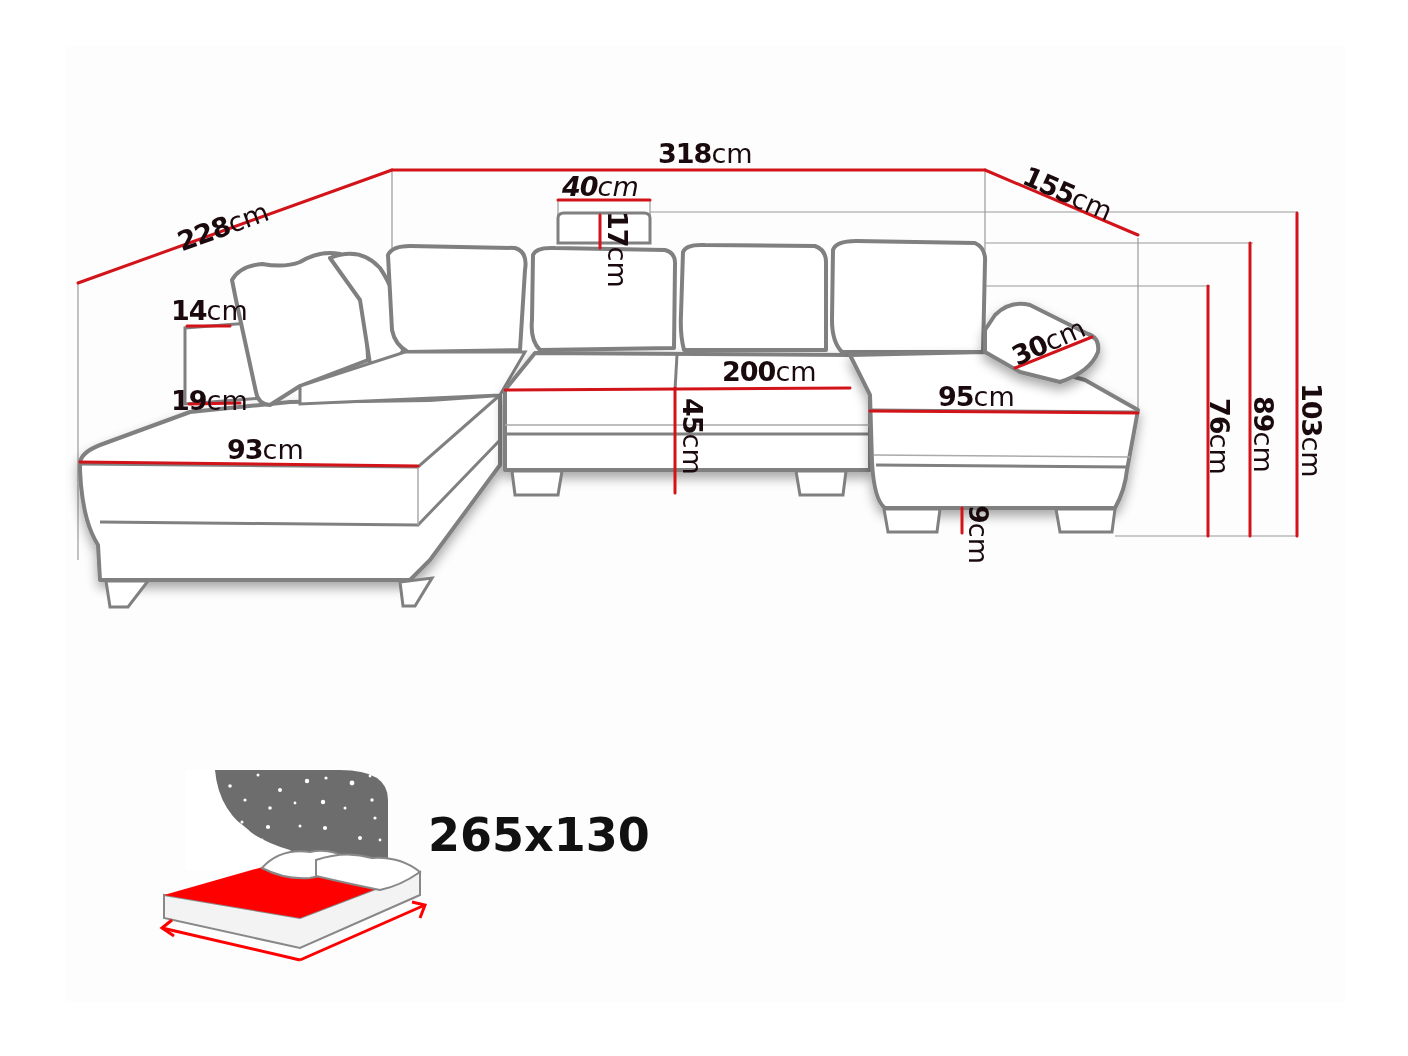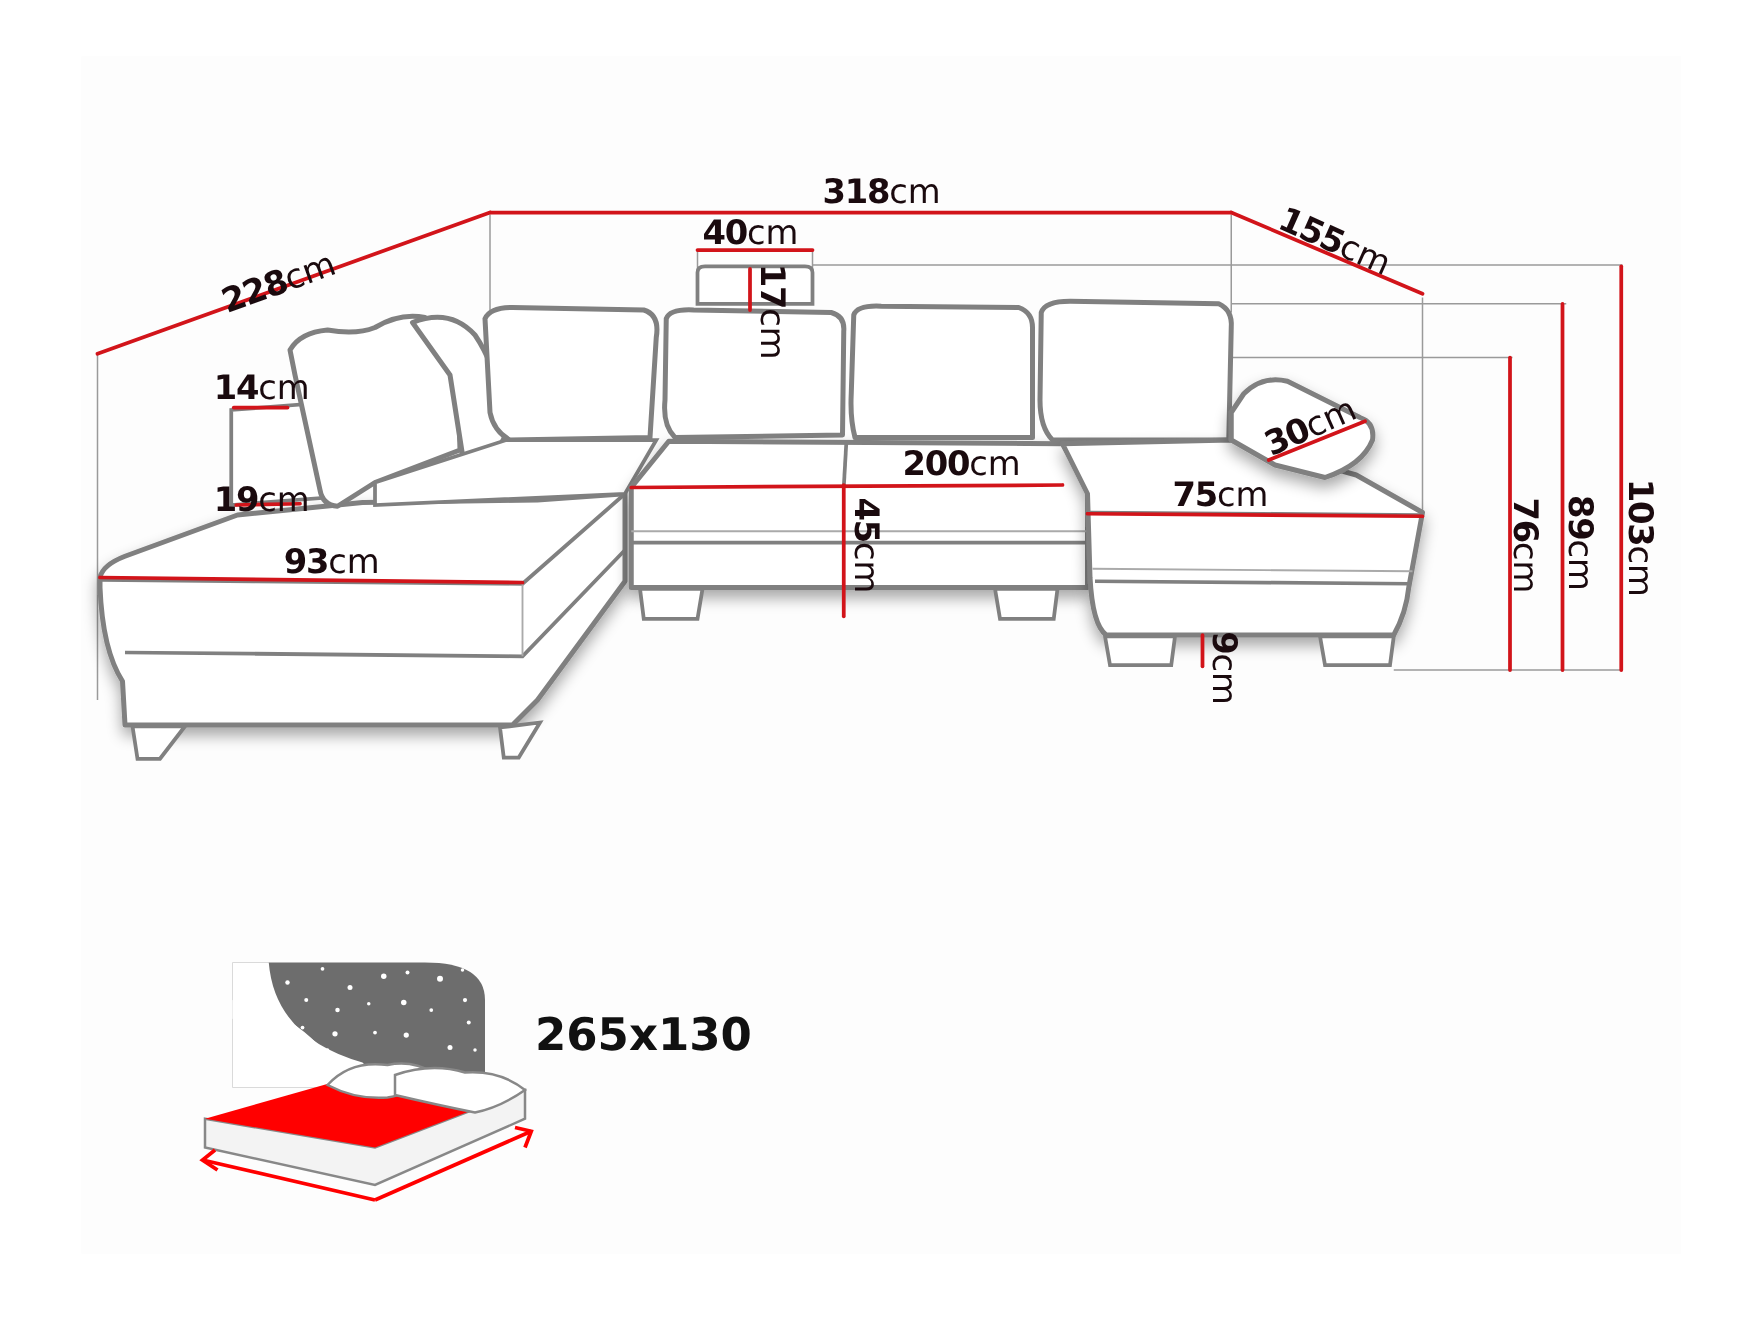--- a/index.html
+++ b/index.html
@@ -2,21 +2,21 @@
 <html><head>
 <meta charset="utf-8">
 <style>
   html, body { margin:0; padding:0; background:#ffffff; }
   body { width:1408px; height:1056px; position:relative; overflow:hidden; font-family:"DejaVu Sans", sans-serif; }
   .panel { position:absolute; left:65px; top:45px; width:1280px; height:958px; background:#fdfdfd; }
   svg.diagram { position:absolute; left:0; top:0; }
   .lbl { position:absolute; color:#1a0a0e; font-size:27px; line-height:1; white-space:nowrap; transform-origin:0 0; }
   .lbl b { font-weight:bold; letter-spacing:-1px; }
   .lbl span.u { font-weight:normal; }
-  .bed-size { position:absolute; left:428px; top:808px; font-family:"DejaVu Sans", sans-serif; font-weight:bold; font-size:36px; color:#111; letter-spacing:0px; }
+  .bed-size { position:absolute; left:428px; top:808px; font-family:"DejaVu Sans", sans-serif; font-weight:bold; font-size:46px; color:#111; letter-spacing:0px; }
 </style>
 </head>
 <body>
 
 <div class="panel"></div>
 
 <svg class="diagram" width="1408" height="1056" viewBox="0 0 1408 1056">
   <defs>
     <filter id="sh" x="-20%" y="-20%" width="140%" height="160%">
       <feGaussianBlur in="SourceAlpha" stdDeviation="6"></feGaussianBlur>
@@ -159,35 +159,35 @@
     </g>
   </g>
 </svg>
 
 <div class="lbl" style="left:174px; top:230px; transform:rotate(-20deg);"><b>228</b><span class="u">cm</span></div>
 
 <div class="lbl" style="left:642px; top:140px;margin-left:16px;"><b>318</b><span class="u">cm</span></div>
 
 <div class="lbl" style="left:1030px; top:162px; transform:rotate(24deg);"><b>155</b><span class="u">cm</span></div>
 
-<div class="lbl" style="left:562px; top:173px;"><b>40</b><span class="u">cm</span></div>
+<div class="lbl" style="left:562px; top:173px;font-style:italic;"><b>40</b><span class="u">cm</span></div>
 
 <div class="lbl" style="left:631px; top:211px; transform:rotate(90deg);"><b>17</b><span class="u">cm</span></div>
 
 <div class="lbl" style="left:171px; top:297px;text-align:center;"><b>14</b><span class="u">cm</span></div>
 
 <div class="lbl" style="left:171px; top:387px;text-align:center;"><b>19</b><span class="u">cm</span></div>
 
 <div class="lbl" style="left:227px; top:436px;"><b>93</b><span class="u">cm</span></div>
 
 <div class="lbl" style="left:722px; top:358px;"><b>200</b><span class="u">cm</span></div>
 
 <div class="lbl" style="left:706px; top:398px; transform:rotate(90deg);"><b>45</b><span class="u">cm</span></div>
 
-<div class="lbl" style="left:938px; top:383px;"><b>75</b><span class="u">cm</span></div>
+<div class="lbl" style="left:938px; top:383px;"><b>95</b><span class="u">cm</span></div>
 
 <div class="lbl" style="left:1008px; top:345px; transform:rotate(-24deg);"><b>30</b><span class="u">cm</span></div>
 
 <div class="lbl" style="left:992px; top:505px; transform:rotate(90deg);"><b>9</b><span class="u">cm</span></div>
 
 <div class="lbl" style="left:1233px; top:398px; transform:rotate(90deg);"><b>76</b><span class="u">cm</span></div>
 
 <div class="lbl" style="left:1277px; top:396px; transform:rotate(90deg);"><b>89</b><span class="u">cm</span></div>
 
 <div class="lbl" style="left:1325px; top:383px; transform:rotate(90deg);"><b>103</b><span class="u">cm</span></div>

